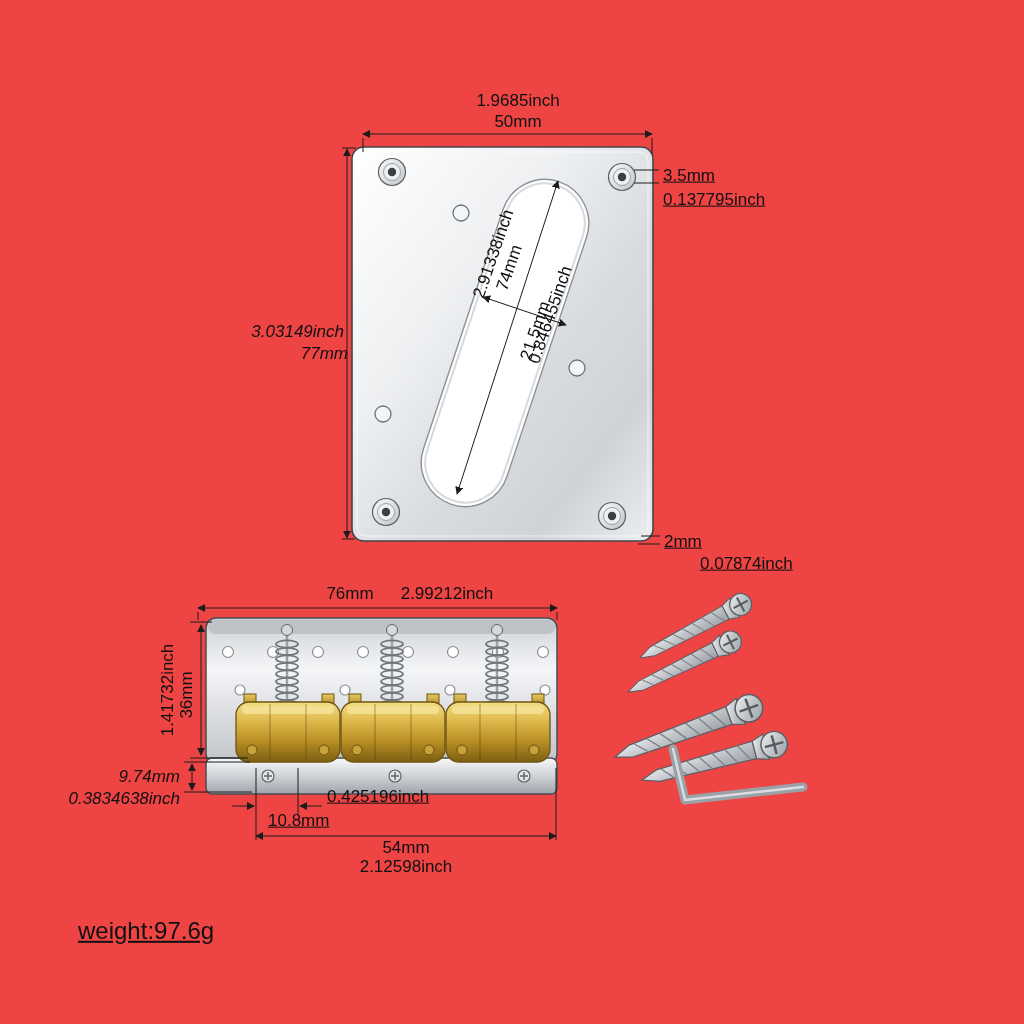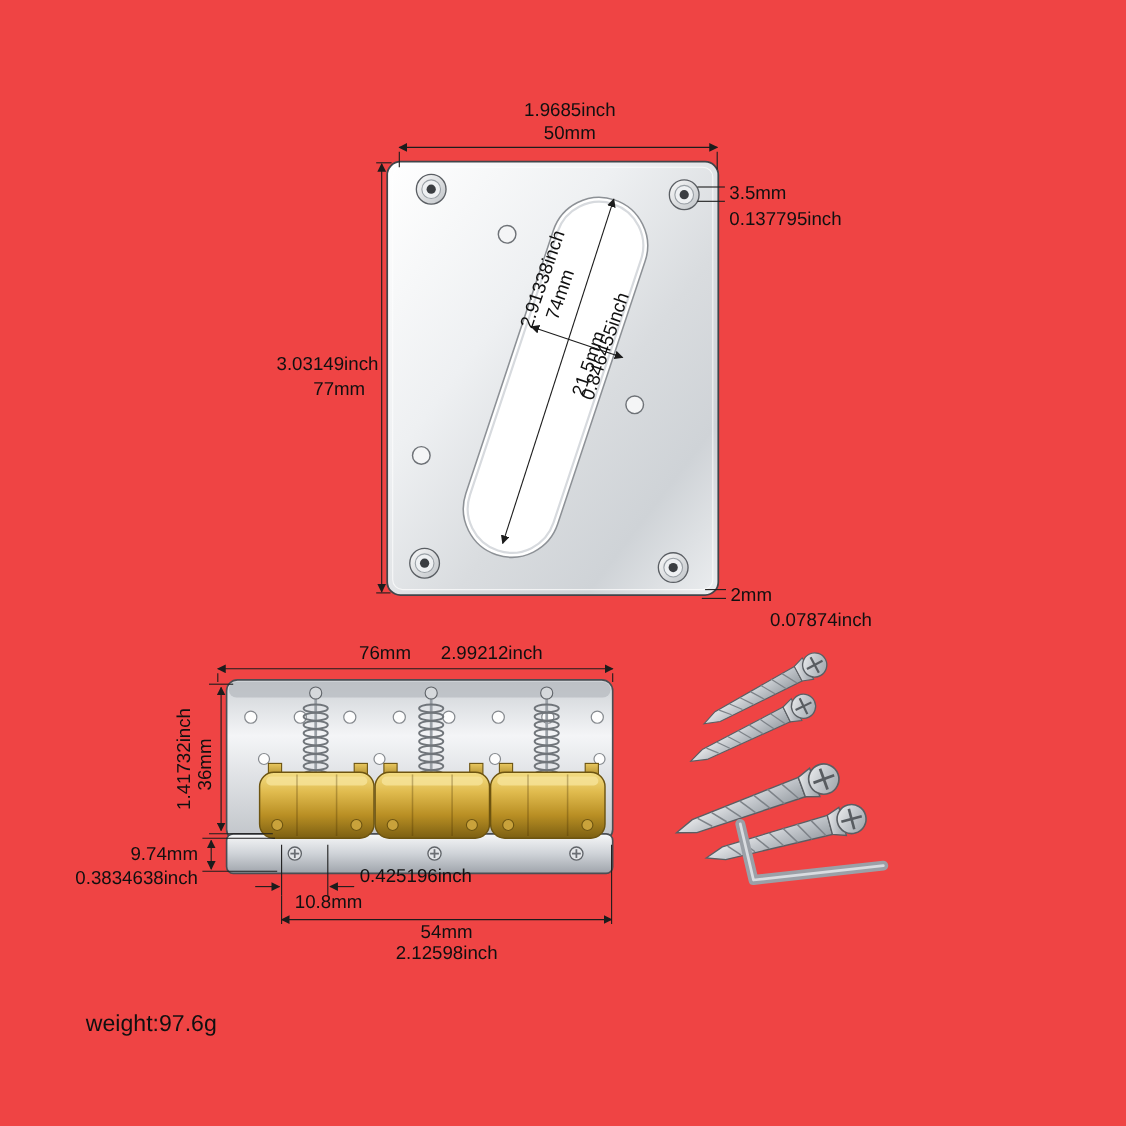--- a/index.html
+++ b/index.html
@@ -1,23 +1,23 @@
 <!DOCTYPE html>
 <html><head>
 <meta charset="utf-8">
 <style>
   html,body{margin:0;padding:0;background:#ffffff;}
   .stage{position:relative;width:1024px;height:1024px;background:#ef4444;overflow:hidden;
          font-family:"Liberation Sans", sans-serif;}
   .stage svg{position:absolute;left:0;top:0;}
   .lbl{position:absolute;font-size:17px;line-height:1.1;color:#101010;white-space:nowrap;}
-  .big{font-size:21px;}
+  .big{font-size:24px;}
   .c{transform:translate(-50%,-50%);}
-  .l{transform:translate(0,-50%);}
-  .r{transform:translate(-100%,-50%);}
+  .l{transform:translate(0,-50%);text-decoration:underline;}
+  .r{transform:translate(-100%,-50%);font-style:italic;}
   .rot71{transform:translate(-50%,-50%) rotate(-71deg);}
   .rot90{transform:translate(-50%,-50%) rotate(-90deg);}
 </style>
 </head>
 <body>
 
 <div class="stage">
 
   <svg width="1024" height="1024" viewBox="0 0 1024 1024">
     <defs>
@@ -228,21 +228,21 @@
       <path d="M673,749 L685,800 L803,787" fill="none" stroke="#9ba0a7" stroke-width="9" stroke-linecap="round" stroke-linejoin="round"></path>
       <path d="M673,749 L685,800 L803,787" fill="none" stroke="#d9dce0" stroke-width="2.5" stroke-linecap="round" stroke-linejoin="round"></path>
     </g>
   </svg>
 
   <div class="lbl c" style="left:518px;top:101px">1.9685inch</div>
   <div class="lbl c" style="left:518px;top:122px">50mm</div>
   <div class="lbl l" style="left:663px;top:176px">3.5mm</div>
   <div class="lbl l" style="left:663px;top:200px">0.137795inch</div>
   <div class="lbl r" style="left:344px;top:332px">3.03149inch</div>
-  <div class="lbl r" style="left:332px;top:354px">77mm</div>
+  <div class="lbl r" style="left:348px;top:354px">77mm</div>
   <div class="lbl rot71" style="left:494px;top:254px">2.91338inch</div>
   <div class="lbl rot71" style="left:510px;top:268px">74mm</div>
   <div class="lbl rot71" style="left:551px;top:315px">0.846455inch</div>
   <div class="lbl rot71" style="left:536px;top:331px">21.5mm</div>
   <div class="lbl l" style="left:664px;top:542px">2mm</div>
   <div class="lbl l" style="left:700px;top:564px">0.07874inch</div>
 
   <div class="lbl c" style="left:350px;top:594px">76mm</div>
   <div class="lbl c" style="left:447px;top:594px">2.99212inch</div>
   <div class="lbl rot90" style="left:168px;top:690px">1.41732inch</div>

